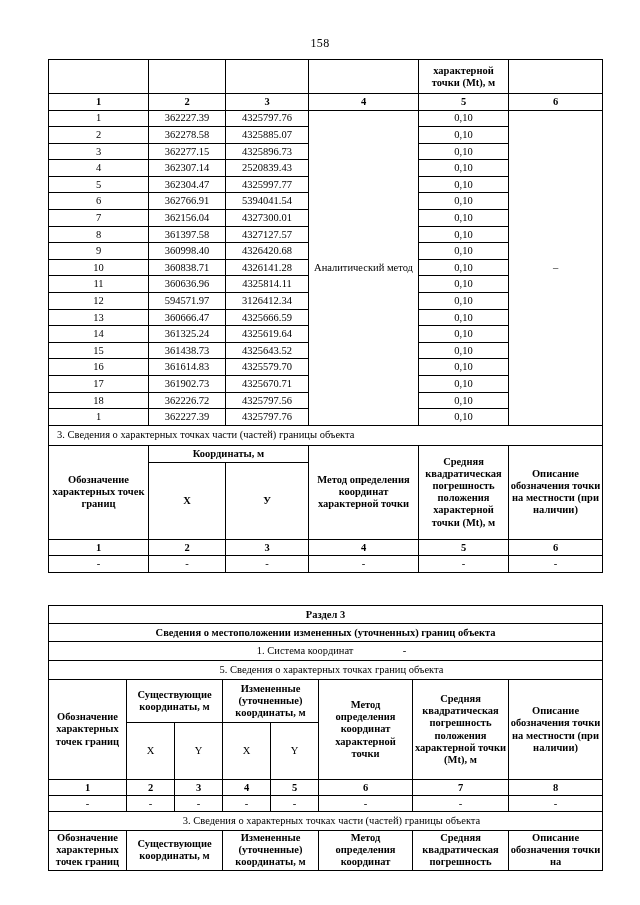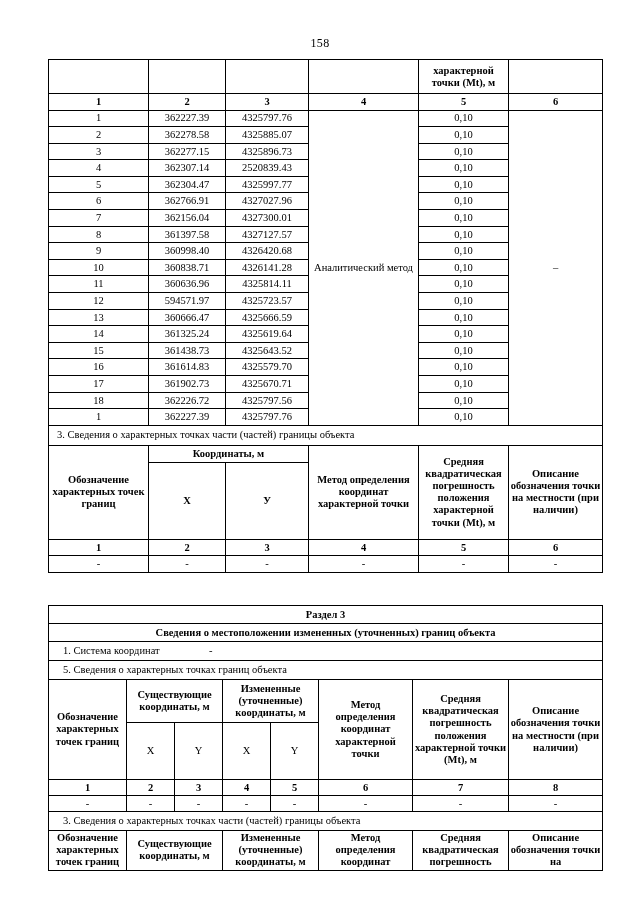--- a/index.html
+++ b/index.html
@@ -76,21 +76,21 @@
     left: 48px;
     top: 605px;
     width: 554px;
   }
   #table-razdel3 td { height: 17px; }
   #table-razdel3 td.band {
     font-weight: bold;
     height: 17px;
   }
   #table-razdel3 td.sub {
-    text-align: left;
+    text-align: center;
     padding-left: 14px;
     height: 18px;
   }
   #table-razdel3 td.th2 {
     font-weight: bold;
     vertical-align: middle;
     line-height: 1.16;
     padding: 1px 1px;
   }
   #table-razdel3 td.xy { font-weight: normal; height: 15px; }
@@ -163,21 +163,21 @@
       </tr>
       <tr>
         <td>5</td>
         <td>362304.47</td>
         <td>4325997.77</td>
         <td>0,10</td>
       </tr>
       <tr>
         <td>6</td>
         <td>362766.91</td>
-        <td>4327027.96</td>
+        <td>5394041.54</td>
         <td>0,10</td>
       </tr>
       <tr>
         <td>7</td>
         <td>362156.04</td>
         <td>4327300.01</td>
         <td>0,10</td>
       </tr>
       <tr>
         <td>8</td>
@@ -199,21 +199,21 @@
       </tr>
       <tr>
         <td>11</td>
         <td>360636.96</td>
         <td>4325814.11</td>
         <td>0,10</td>
       </tr>
       <tr>
         <td>12</td>
         <td>594571.97</td>
-        <td>4325723.57</td>
+        <td>3126412.34</td>
         <td>0,10</td>
       </tr>
       <tr>
         <td>13</td>
         <td>360666.47</td>
         <td>4325666.59</td>
         <td>0,10</td>
       </tr>
       <tr>
         <td>14</td>

